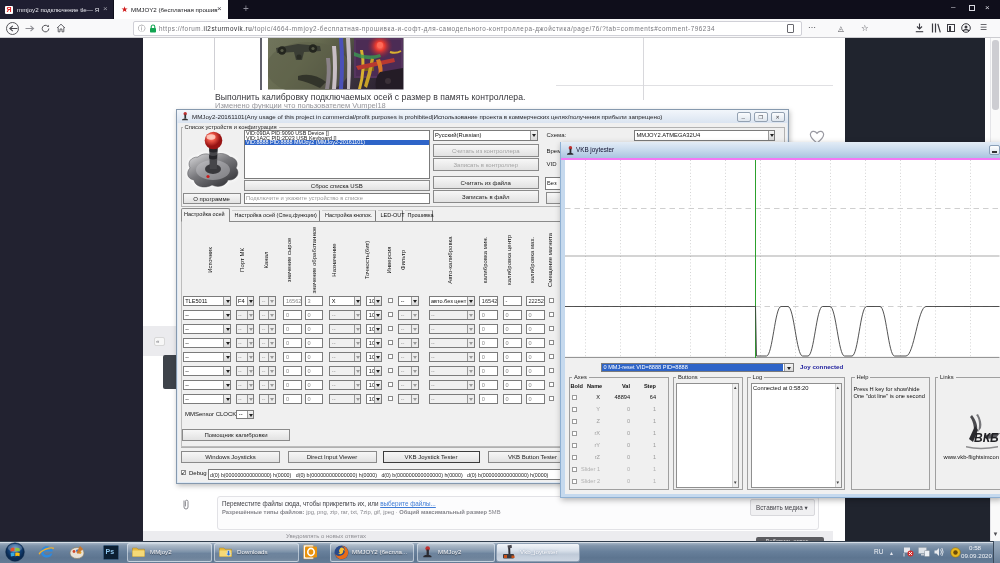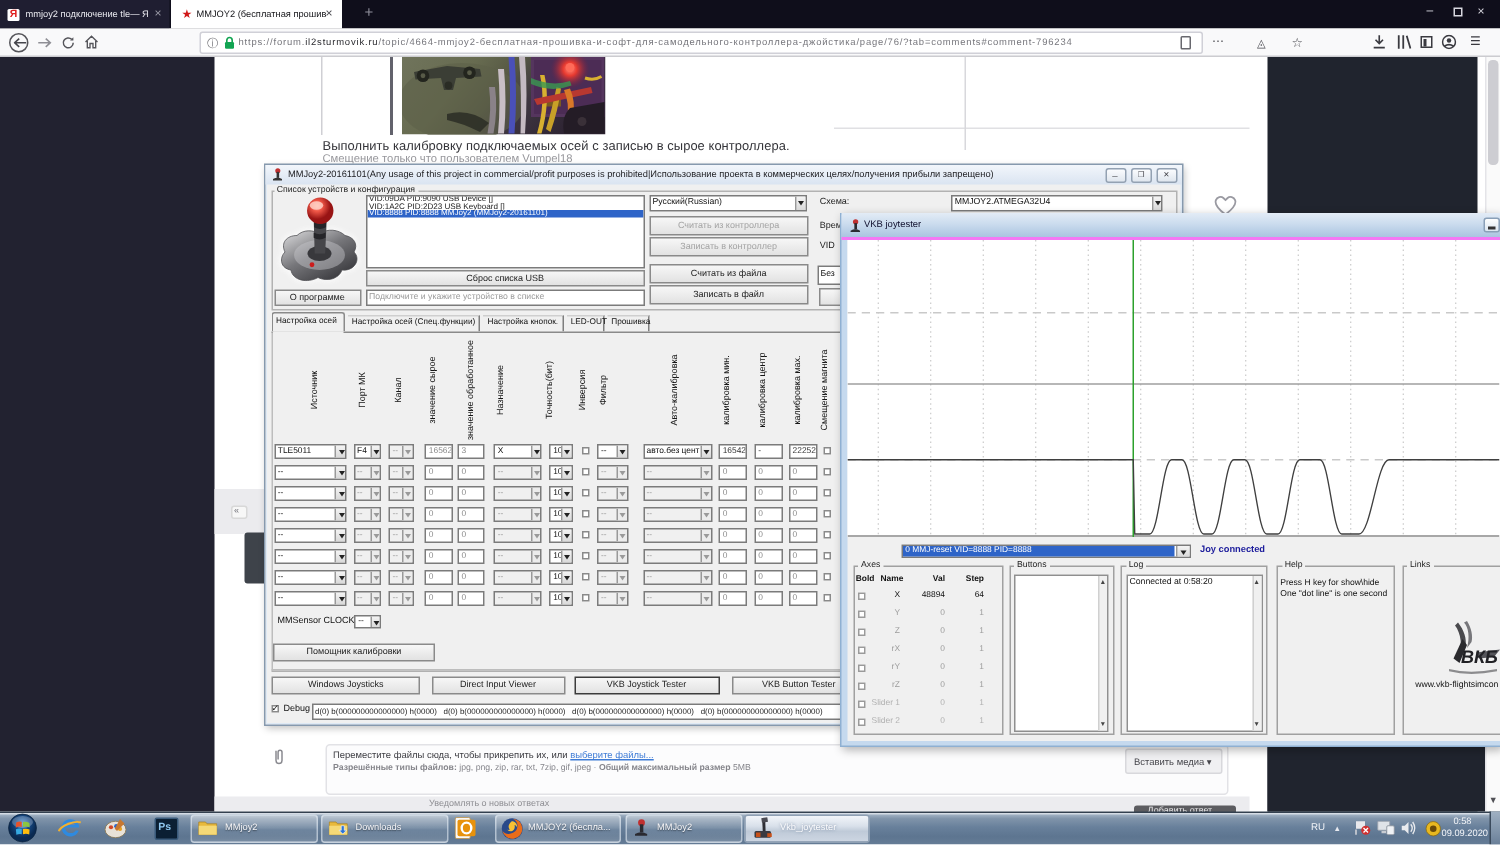--- a/index.html
+++ b/index.html
@@ -125,22 +125,22 @@
  <path d="M92 12 Q96 30 90 51 L93 51 Q99 30 95 12 Z" fill="#d8b030"></path>
  <path d="M103 20 Q100 35 96 48 L99 50 Q104 36 106 21 Z" fill="#c8a028"></path>
  <path d="M86 14 Q100 20 112 16 L113 19 Q100 24 86 18 Z" fill="#3a9a50" opacity="0.8"></path>
  <path d="M88 28 L126 20 L127 24 L90 32 Z" fill="#b83830"></path>
  <path d="M108 22 Q112 32 110 40 L114 40 Q116 30 112 21 Z" fill="#d87828"></path>
  <path d="M112 34 L135 30 L135 51 L108 51 Q106 40 112 34 Z" fill="#241c26"></path>
  <circle cx="120" cy="43" r="3" fill="#3a3038"></circle>
  <path d="M122 14 Q128 16 133 13" stroke="#d8b030" stroke-width="2" fill="none"></path>
 </svg>
 
-<div class="t" style="left:215px;top:92px;font-size:8.6px;color:#35353a;letter-spacing:0.05px;">Выполнить калибровку подключаемых осей с записью в сырое контроллера.</div>
-<div class="t" style="left:215px;top:101px;font-size:7.5px;color:#98989d;">Смещение только что пользователем Vumpel18</div>
+<div class="t" style="left:215px;top:92px;font-size:8.6px;color:#35353a;letter-spacing:0.05px;">Выполнить калибровку подключаемых осей с размер в память контроллера.</div>
+<div class="t" style="left:215px;top:101px;font-size:7.5px;color:#98989d;">Изменено функции что пользователем Vumpel18</div>
 <div class="ab" style="left:556px;top:85px;width:277px;height:1px;background:#e0e0e3;"></div>
 <div class="ab" style="left:642.5px;top:38px;width:1px;height:62px;background:#d8d8dc;"></div>
 <svg class="ab" style="left:809px;top:130px;" width="16" height="14" viewBox="0 0 16 14">
     <path d="M8 13 C2 8.5 0.8 5.5 1.6 3.4 C2.4 1.4 5 0.6 6.6 2 L8 3.4 L9.4 2 C11 0.6 13.6 1.4 14.4 3.4 C15.2 5.5 14 8.5 8 13 Z" fill="none" stroke="#9a9aa2" stroke-width="1.2"></path>
   </svg>
 
 <div class="ab" style="left:845px;top:38px;width:140px;height:503px;background:#20242e;"></div>
 <div class="ab" style="left:845px;top:497px;width:145px;height:44px;background:#20242e;"></div>
 <div class="ab" style="left:990px;top:38px;width:10px;height:503px;background:#fafafa;border-left:1px solid #e4e4e8;"></div>
 <div class="ab" style="left:991.5px;top:40px;width:7px;height:70px;background:#cdcdd2;border-radius:3px;"></div>

